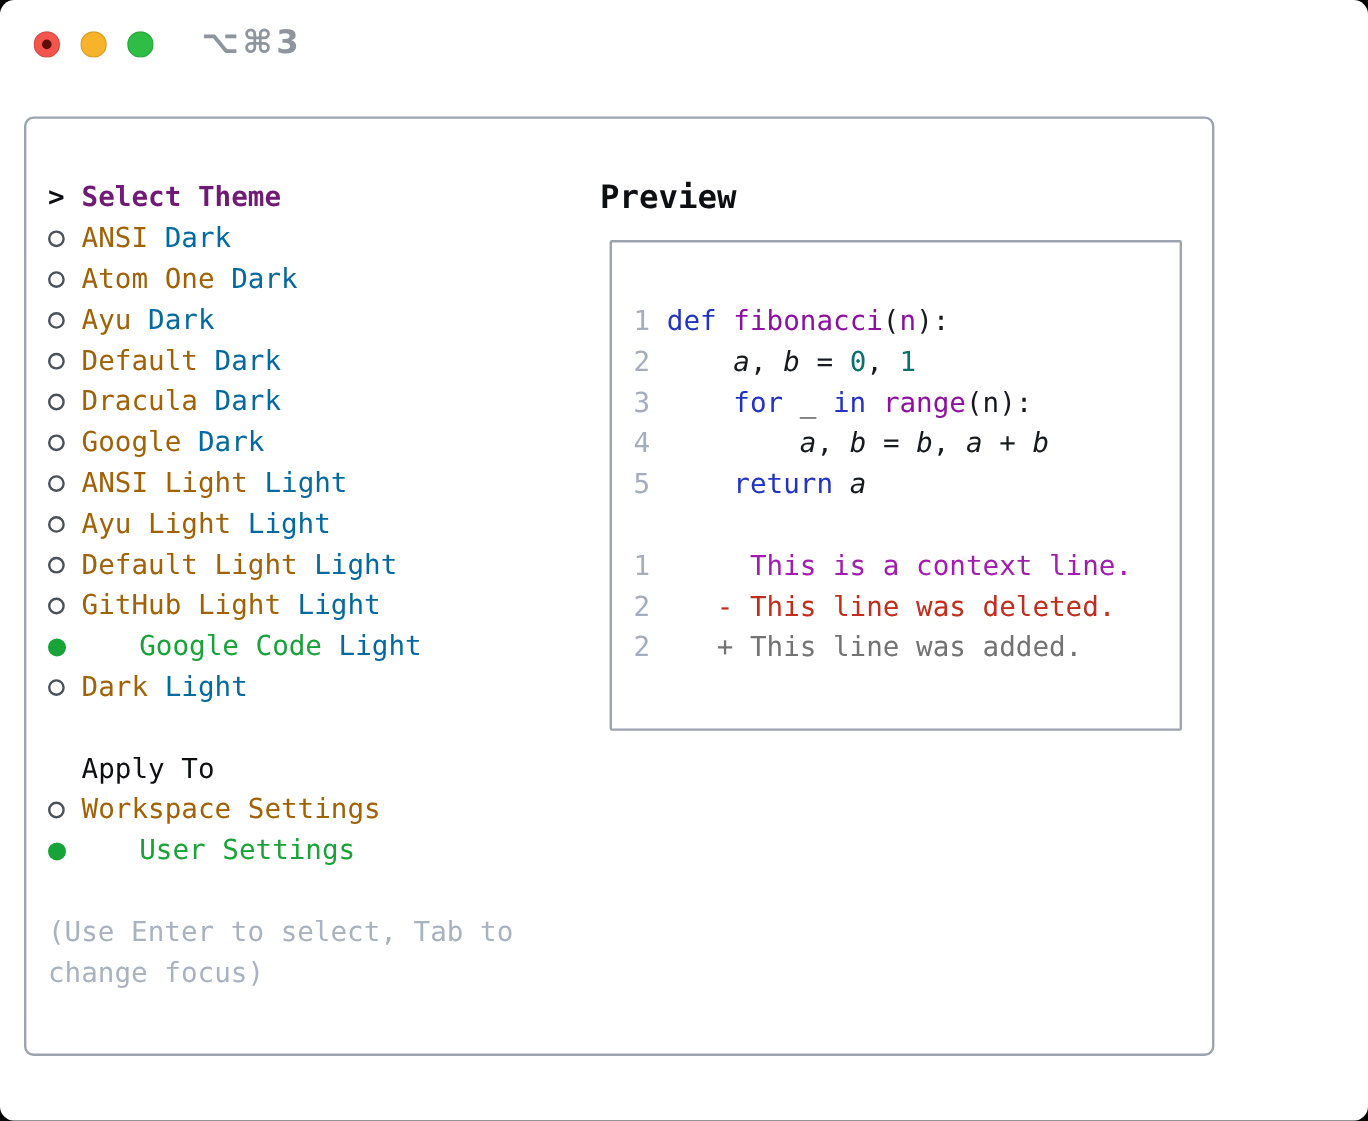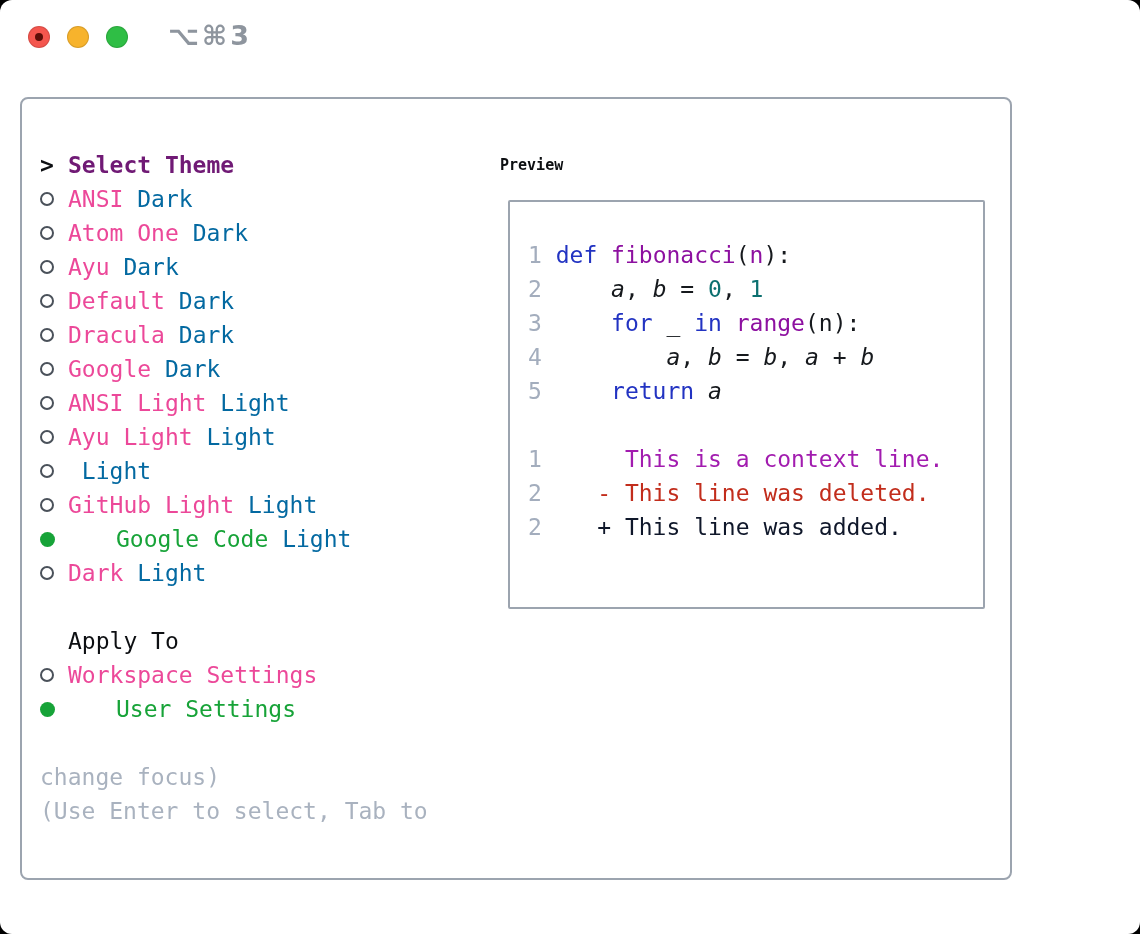--- a/index.html
+++ b/index.html
@@ -29,45 +29,45 @@
   }
   .left-col{position:absolute;left:18px;top:49px;font-size:23px;line-height:34px;color:#3a414b;}
   .row{display:flex;align-items:center;height:34px;white-space:pre;}
   .row.blank{height:34px;}
   .marker-slot{width:14px;height:14px;margin-right:14px;flex:0 0 14px;position:relative;}
   .ring{width:14px;height:14px;border-radius:50%;border:2.5px solid #4a515a;box-sizing:border-box;}
   .dot{width:15px;height:15px;border-radius:50%;background:#17a338;}
   .focus-caret{font-weight:700;color:#0d0f12;width:28px;flex:0 0 28px;}
   .hdr-label{font-weight:700;color:#701a75;}
   .section-label{color:#0d0f12;}
-  .theme-name{color:#ec4899;}
+  .theme-name{color:#a16207;}
   .theme-name.selected{color:#17a338;margin-left:48px;}
   .variant{color:#0369a1;margin-left:1ch;}
   .help{color:#a9b2bf;white-space:pre;}
   
   .preview-title{
     position:absolute;left:478px;top:49px;height:34px;line-height:34px;
-    font-size:15px;font-weight:700;color:#0d0f12;
+    font-size:27px;font-weight:700;color:#0d0f12;
   }
   .preview-box{
     position:absolute;left:486px;top:101px;width:477px;height:409px;
     border:2px solid #9ca4af;border-radius:2px;box-sizing:border-box;
-    padding:36px 0 0 18px;overflow:hidden;
+    padding:49px 0 0 18px;overflow:hidden;
   }
   .code-line{height:34px;line-height:34px;font-size:23px;white-space:pre;}
   .ln{display:inline-block;width:2ch;color:#a3adbd;white-space:pre;}
   .tok{white-space:pre;}
   .tok.kw{color:#2233c2;}
   .tok.fn{color:#8d10a0;}
   .tok.lit{color:#0c7070;}
   .tok.pl{color:#16191d;}
   .tok.var{color:#16191d;font-style:italic;}
   .tok.ctx{color:#a21caf;}
   .tok.del{color:#c22d1c;}
-  .tok.add{color:#0f172a;}
+  .tok.add{color:#737373;}
 </style>
 </head>
 <body>
 
 <div class="window">
 
   <div class="titlebar">
     <div class="lights">
       <span class="light red"></span>
       <span class="light yellow"></span>
@@ -84,36 +84,36 @@
       </div>
       <div id="theme-rows">
           <div class="row"><span class="marker-slot"><span class="ring" style="display: block;"></span></span><span class="theme-name">ANSI</span><span class="variant">Dark</span></div>
           <div class="row"><span class="marker-slot"><span class="ring" style="display: block;"></span></span><span class="theme-name">Atom One</span><span class="variant">Dark</span></div>
           <div class="row"><span class="marker-slot"><span class="ring" style="display: block;"></span></span><span class="theme-name">Ayu</span><span class="variant">Dark</span></div>
           <div class="row"><span class="marker-slot"><span class="ring" style="display: block;"></span></span><span class="theme-name">Default</span><span class="variant">Dark</span></div>
           <div class="row"><span class="marker-slot"><span class="ring" style="display: block;"></span></span><span class="theme-name">Dracula</span><span class="variant">Dark</span></div>
           <div class="row"><span class="marker-slot"><span class="ring" style="display: block;"></span></span><span class="theme-name">Google</span><span class="variant">Dark</span></div>
           <div class="row"><span class="marker-slot"><span class="ring" style="display: block;"></span></span><span class="theme-name">ANSI Light</span><span class="variant">Light</span></div>
           <div class="row"><span class="marker-slot"><span class="ring" style="display: block;"></span></span><span class="theme-name">Ayu Light</span><span class="variant">Light</span></div>
-          <div class="row"><span class="marker-slot"><span class="ring" style="display: block;"></span></span><span class="variant">Light</span></div>
+          <div class="row"><span class="marker-slot"><span class="ring" style="display: block;"></span></span><span class="theme-name">Default Light</span><span class="variant">Light</span></div>
           <div class="row"><span class="marker-slot"><span class="ring" style="display: block;"></span></span><span class="theme-name">GitHub Light</span><span class="variant">Light</span></div>
           <div class="row"><span class="marker-slot"><span class="dot" style="display: block;"></span></span><span class="theme-name selected">Google Code</span><span class="variant">Light</span></div>
           <div class="row"><span class="marker-slot"><span class="ring" style="display: block;"></span></span><span class="theme-name">Dark</span><span class="variant">Light</span></div>
         </div>
       <div class="row blank"></div>
       <div class="row">
         <span class="marker-slot"></span><span class="section-label">Apply To</span>
       </div>
       <div id="apply-rows">
           <div class="row"><span class="marker-slot"><span class="ring" style="display: block;"></span></span><span class="theme-name">Workspace Settings</span></div>
           <div class="row"><span class="marker-slot"><span class="dot" style="display: block;"></span></span><span class="theme-name selected">User Settings</span></div>
         </div>
       <div class="row blank"></div>
+      <div class="row help">(Use Enter to select, Tab to</div>
       <div class="row help">change focus)</div>
-      <div class="row help">(Use Enter to select, Tab to</div>
     </div>
 
     <div class="preview-title">Preview</div>
     <div class="preview-box">
       <div id="preview-lines">
           <div class="code-line"><span class="ln">1 </span><span class="tok kw">def</span><span class="tok pl"> </span><span class="tok fn">fibonacci</span><span class="tok pl">(</span><span class="tok fn">n</span><span class="tok pl">):</span></div>
           <div class="code-line"><span class="ln">2 </span><span class="tok pl">    </span><span class="tok var">a</span><span class="tok pl">, </span><span class="tok var">b</span><span class="tok pl"> = </span><span class="tok lit">0</span><span class="tok pl">, </span><span class="tok lit">1</span></div>
           <div class="code-line"><span class="ln">3 </span><span class="tok pl">    </span><span class="tok kw">for</span><span class="tok pl"> _ </span><span class="tok kw">in</span><span class="tok pl"> </span><span class="tok fn">range</span><span class="tok pl">(n):</span></div>
           <div class="code-line"><span class="ln">4 </span><span class="tok pl">        </span><span class="tok var">a</span><span class="tok pl">, </span><span class="tok var">b</span><span class="tok pl"> = </span><span class="tok var">b</span><span class="tok pl">, </span><span class="tok var">a</span><span class="tok pl"> + </span><span class="tok var">b</span></div>
           <div class="code-line"><span class="ln">5 </span><span class="tok pl">    </span><span class="tok kw">return</span><span class="tok pl"> </span><span class="tok var">a</span></div>

